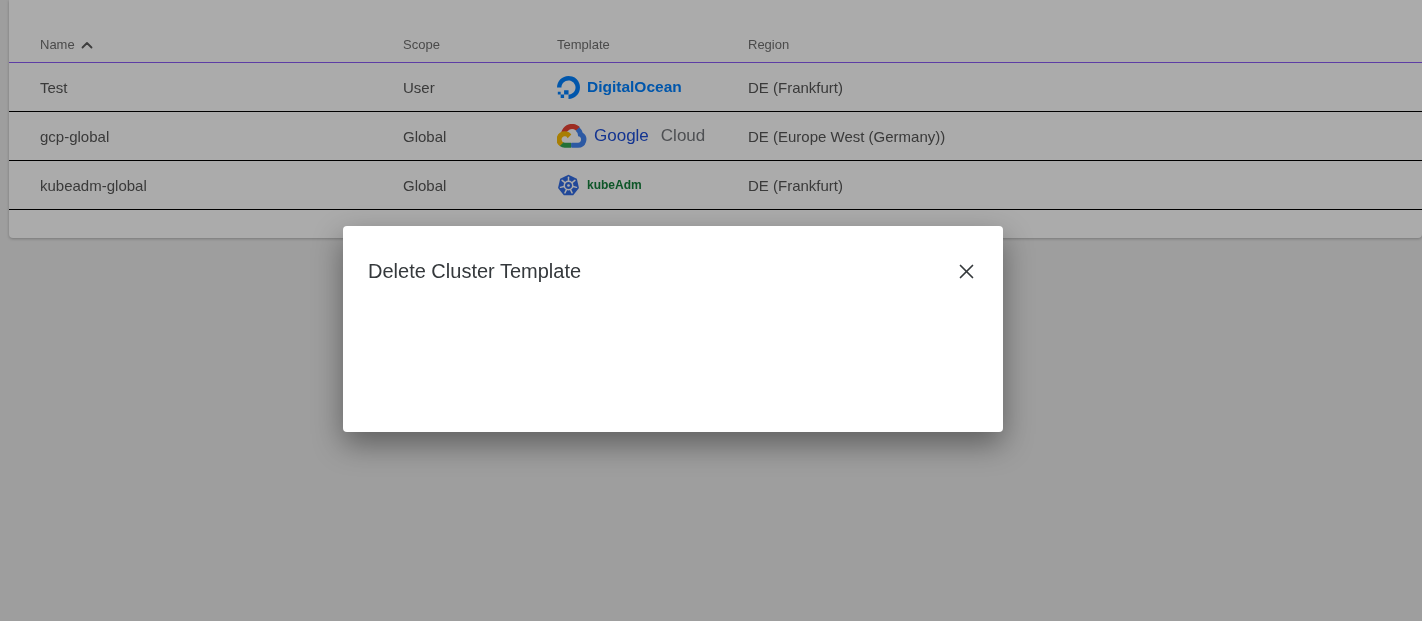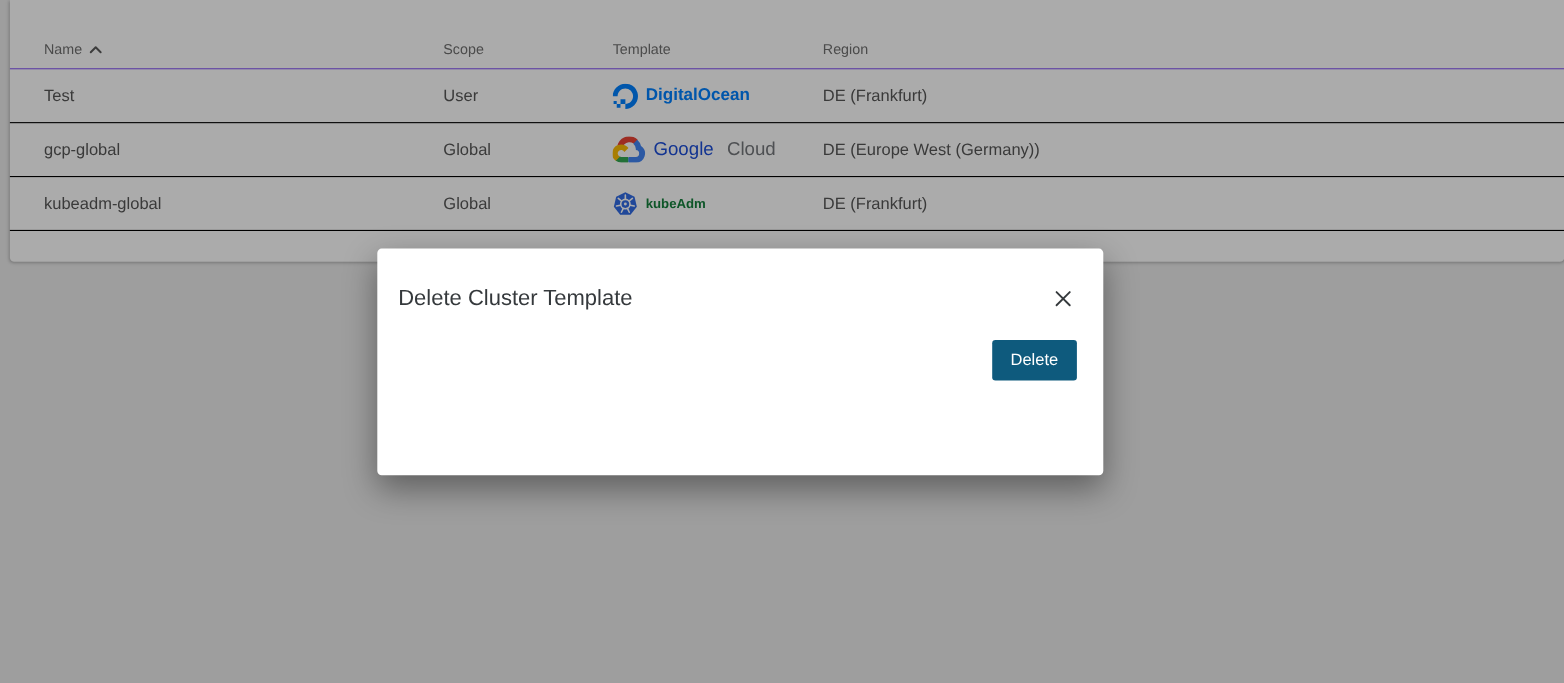--- a/index.html
+++ b/index.html
@@ -52,21 +52,21 @@
   
   .modal {
     position:absolute; left:343px; top:226px;
     width:660px; height:206px;
     background:#fff; border-radius:4px;
     box-shadow:0 12px 30px rgba(0,0,0,0.4);
     z-index:20;
   }
   .modal-header {
     display:flex; justify-content:space-between; align-items:flex-start;
-    padding:33px 26px 0 19px;
+    padding:33px 26px 0 25px;
   }
   .modal-title { font-size:20px; line-height:24px; color:#35393c; font-weight:400; }
   .modal-close {
     background:none; border:none; cursor:pointer;
     padding:2px; line-height:0; margin-top:2px;
   }
   .modal-body {
     padding:28px 25px 0;
     font-size:15px; line-height:20px; color:#43484d;
   }
@@ -173,16 +173,13 @@
     <div class="modal-title">Delete Cluster Template</div>
     <button class="modal-close">
       <span style="line-height:0;">
         <svg width="17" height="17" viewBox="0 0 17 17">
           <line x1="2.5" y1="2.5" x2="14.5" y2="14.5" stroke="#35393c" stroke-width="1.7" stroke-linecap="round"></line>
           <line x1="14.5" y1="2.5" x2="2.5" y2="14.5" stroke="#35393c" stroke-width="1.7" stroke-linecap="round"></line>
         </svg>
       </span>
     </button>
   </div>
-  <div class="modal-footer">
-    <button class="btn-delete">Delete</button>
-  </div>
 </div>
 
 </body></html>

